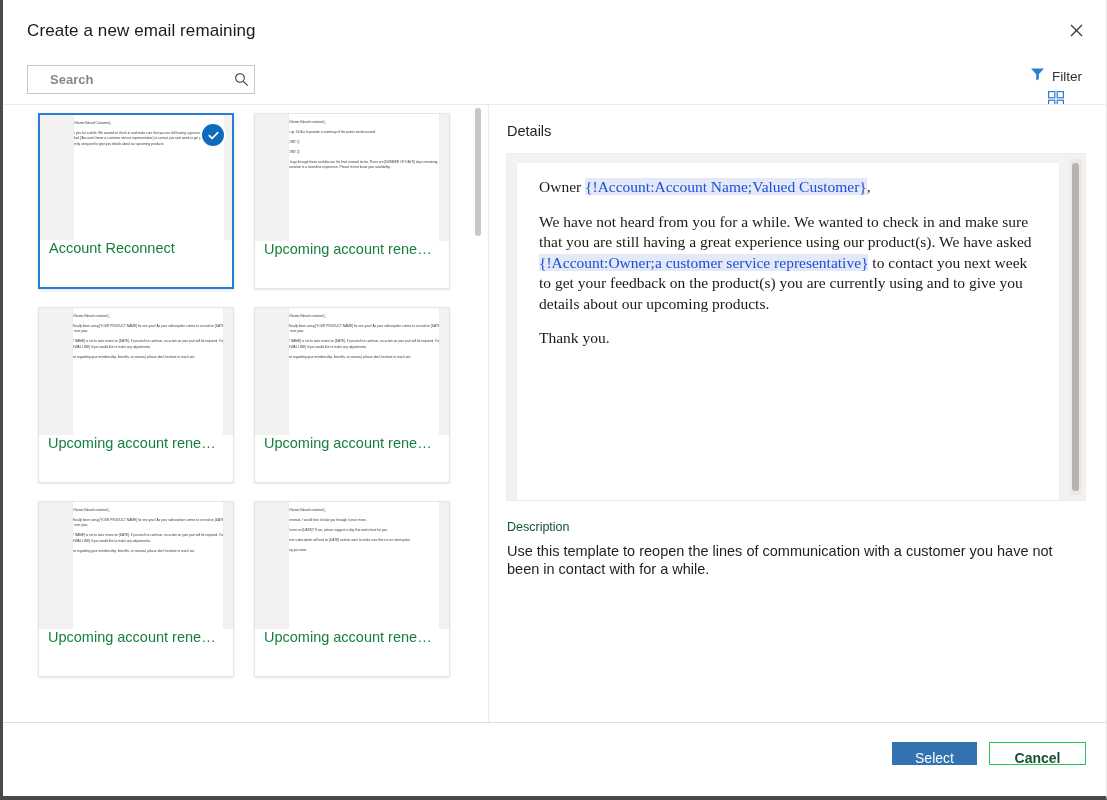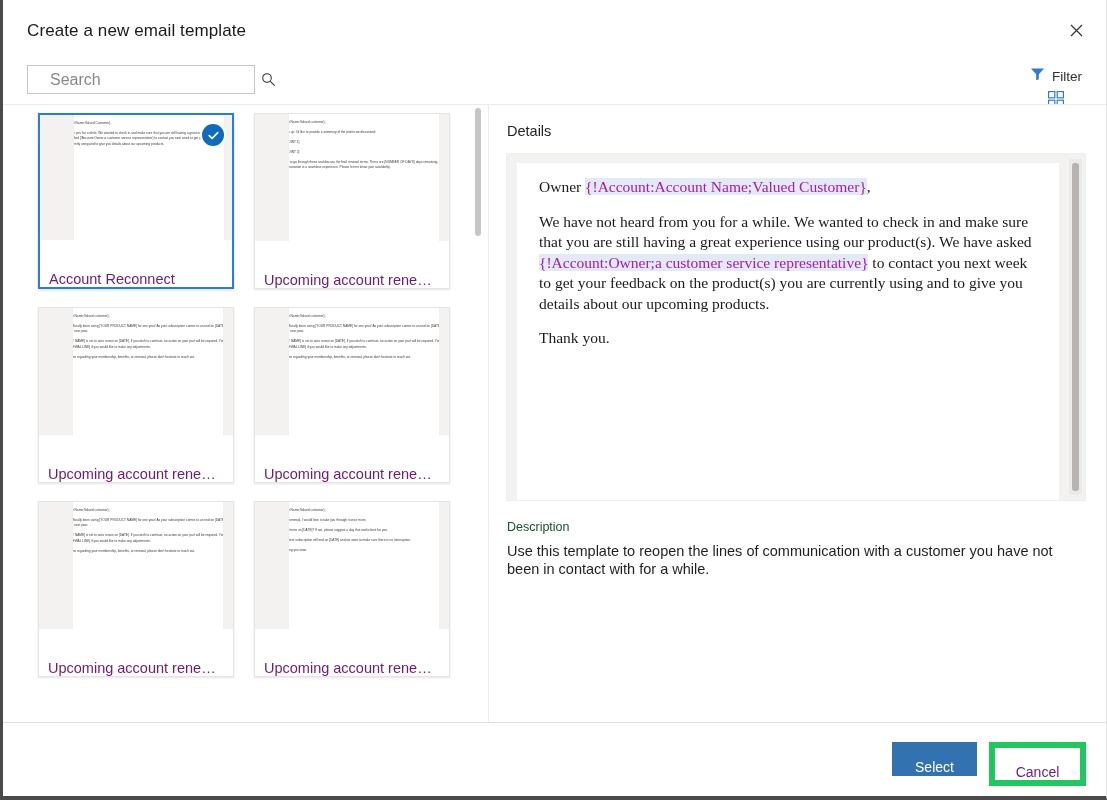--- a/index.html
+++ b/index.html
@@ -67,24 +67,25 @@
     background: #ffffff;
     display: flex;
     align-items: center;
   }
   .search-input {
     flex: 1;
     border: none;
     outline: none;
     background: transparent;
     font-family: "Liberation Sans", sans-serif;
-    font-size: 16px;
+    font-size: 13px;
     color: #323130;
     padding: 0 4px 0 22px;
     height: 100%;
+    font-weight: bold;
   }
   .search-input::placeholder { color: #8a8886; opacity: 1; }
   .search-icon {
     width: 26px;
     height: 100%;
     display: flex;
     align-items: center;
     justify-content: center;
     cursor: pointer;
   }
@@ -188,25 +189,25 @@
     font-size: 3.2px;
     line-height: 5.4px;
     color: #3a3a3a;
     padding-right: 4px;
     white-space: normal;
   }
   .thumb-lines p { margin: 0 0 4.5px 0; }
   .card-label {
     height: 47px;
     display: flex;
-    align-items: flex-end;
+    align-items: flex-start;
     padding: 0 9px;
     background: #ffffff;
     font-size: 14.5px;
-    color: #701a75;
+    color: #15803d;
     white-space: nowrap;
     overflow: hidden;
   }
   .card-label span {
     overflow: hidden;
     text-overflow: ellipsis;
     white-space: nowrap;
     display: block;
     width: 100%;
   }
@@ -291,21 +292,21 @@
     box-sizing: border-box;
     font-family: "Liberation Serif", serif;
     font-size: 15.5px;
     line-height: 20.5px;
     color: #1a1a1a;
     overflow: hidden;
   }
   .preview-doc p { margin: 0 0 14px 0; }
   .preview-doc .tok {
     background: #e3e9f7;
-    color: #a21caf;
+    color: #1d4ed8;
     margin-top: 43px;
   }
   .doc-scroll-track {
     position: absolute;
     right: 3px;
     top: 5px;
     bottom: 5px;
     width: 13px;
     background: #eceae8;
     border-radius: 2px;
@@ -357,43 +358,44 @@
   }
   .btn {
     position: absolute;
     top: 19px;
     height: 23px;
     min-width: 84px;
     font-family: "Liberation Sans", sans-serif;
     font-size: 14px;
     box-sizing: border-box;
     cursor: pointer;
-    padding: 16px 16px;
+    padding: 7px 16px;
   }
   .btn-primary {
     right: 129px;
     background: #3272b0;
     border: 1px solid #3272b0;
     color: #ffffff;
     width: 85px;
   }
   .btn-secondary {
     right: 20px;
     background: #ffffff;
-    border: 6px solid #22c55e;
-    color: #701a75;
+    border: 1px solid #22c55e;
+    color: #14532d;
     width: 97px;
+    font-weight: bold;
   }
 </style>
 </head>
 <body>
 
 <div id="dialog">
 
-  <div class="dlg-title">Create a new email template</div>
+  <div class="dlg-title">Create a new email remaining</div>
 
   <button class="close-btn">
     <span>
       <svg width="13" height="13" viewBox="0 0 13 13" aria-hidden="true">
         <path d="M1 1 L12 12 M12 1 L1 12" stroke="#333333" stroke-width="1.2" fill="none"></path>
       </svg>
     </span>
   </button>
 
   <div class="search-box">

